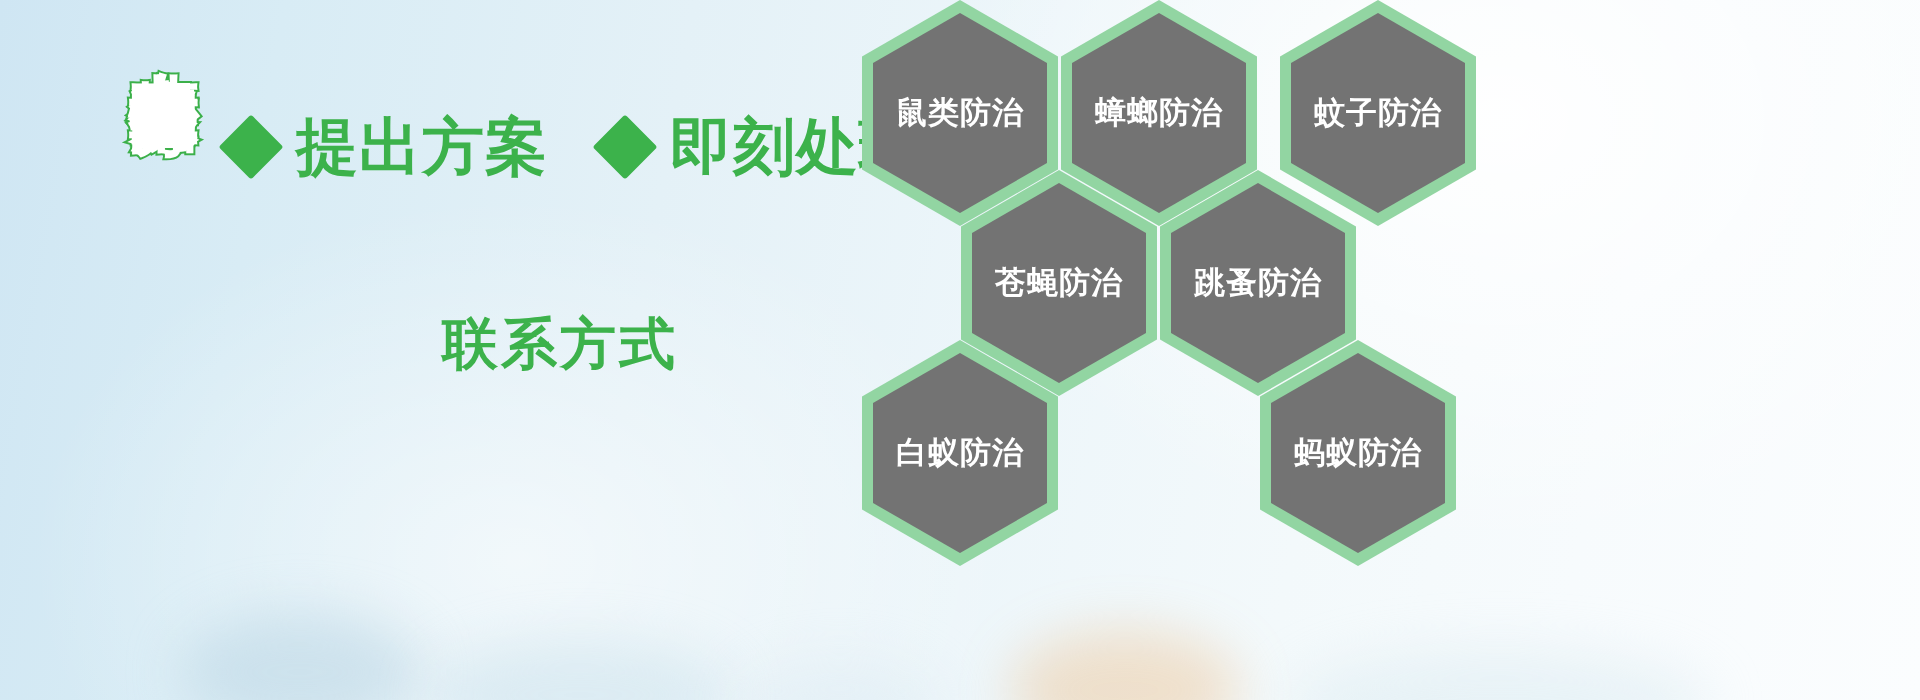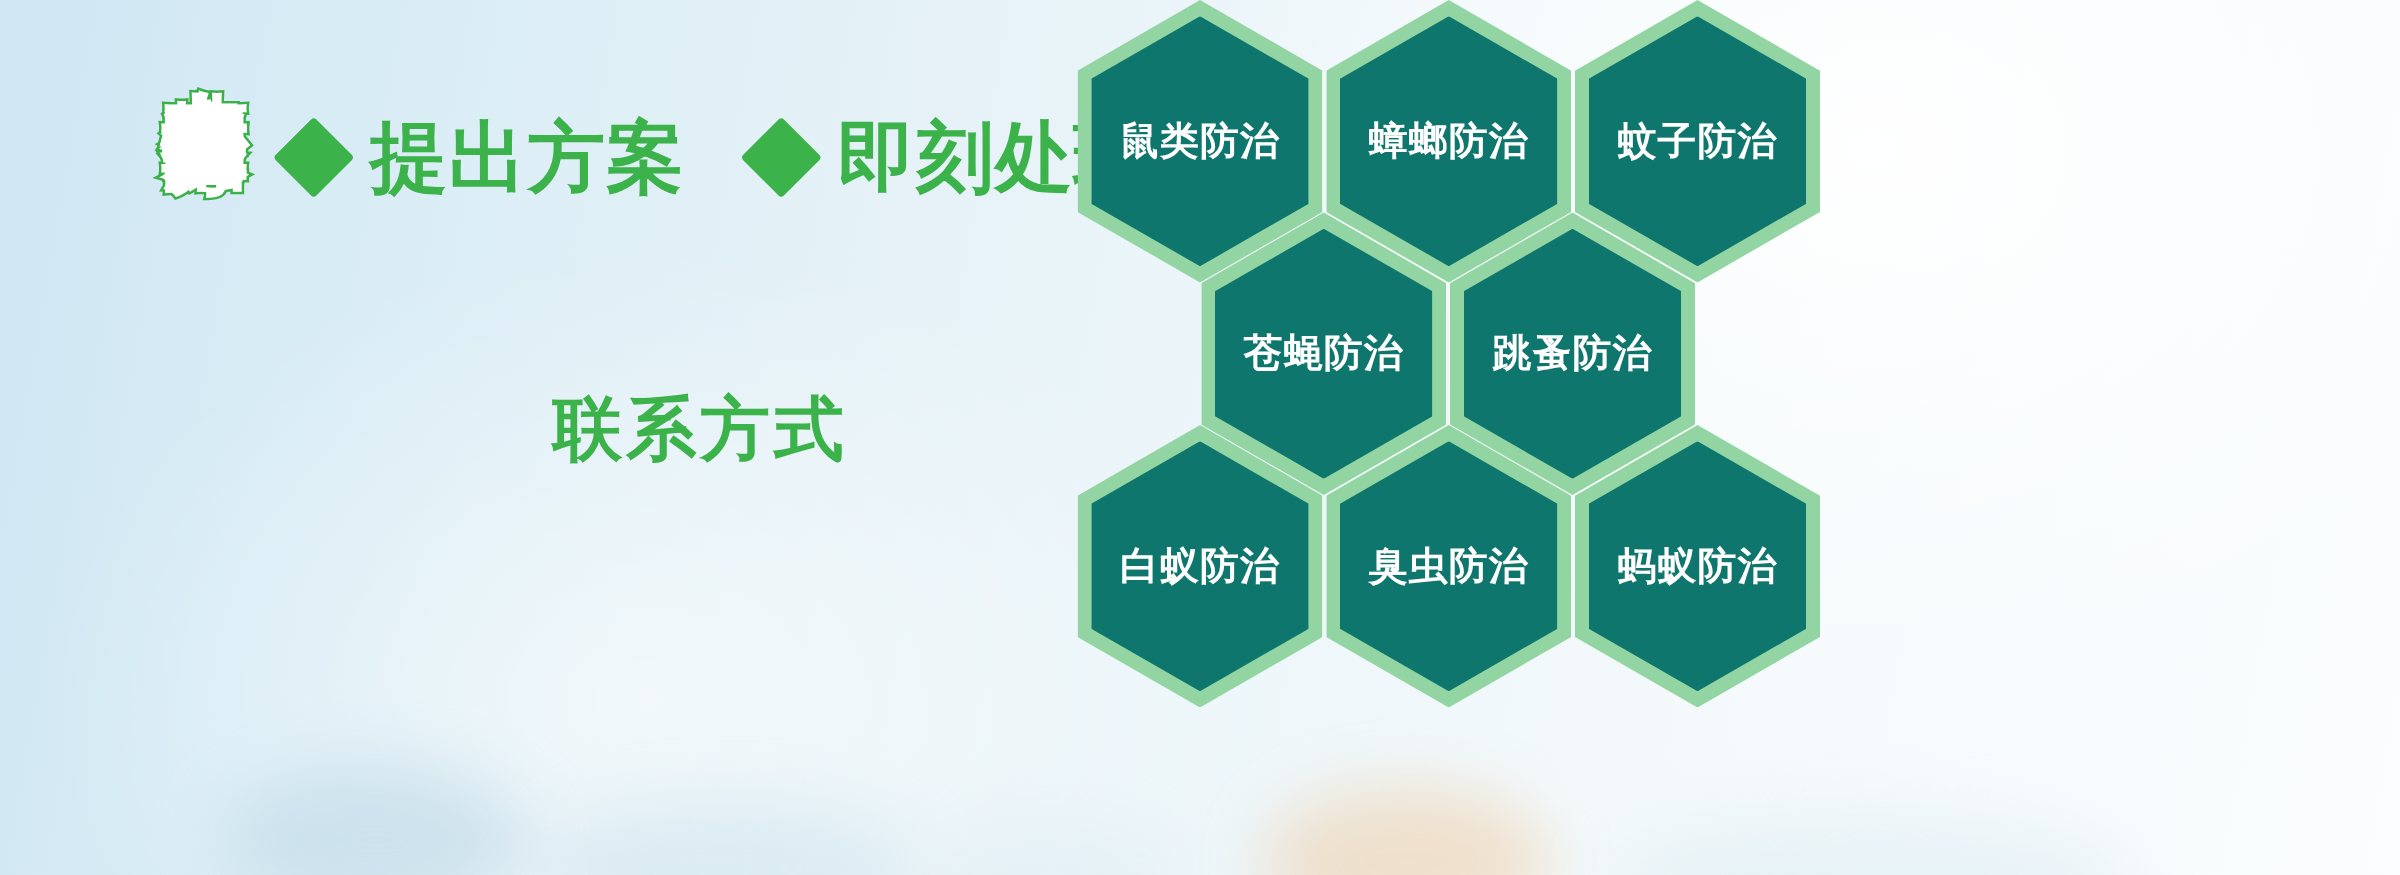--- a/index.html
+++ b/index.html
@@ -30,21 +30,21 @@
     font-size:70px;line-height:1.01;font-weight:bold;letter-spacing:2px;
     color:#ffffff;
     -webkit-text-stroke:4px #3cb04a;
     paint-order:stroke fill;
     text-shadow:0 0 1px #3cb04a;
     white-space:nowrap;
   }
 
   
   #bullets{position:absolute;left:228px;top:74px;width:640px;}
-  .bullet-row{display:flex;align-items:center;height:104px;gap:28px;}
+  .bullet-row{display:flex;align-items:flex-end;height:104px;gap:28px;}
   .bullet-item{display:flex;align-items:center;}
   .bullet-item + .bullet-item{margin-left:26px;}
   .diamond{
     width:46px;height:46px;background:#3cb24b;
     transform:rotate(45deg);border-radius:3px;flex:0 0 auto;
   }
   .bullet-text{
     margin-left:22px;font-size:62px;line-height:1;font-weight:bold;
     color:#3cb24b;white-space:nowrap;letter-spacing:1px;
   }
@@ -66,21 +66,21 @@
     position:absolute;width:196px;height:226px;
     -webkit-clip-path:polygon(50% 0%,100% 25%,100% 75%,50% 100%,0% 75%,0% 25%);
     clip-path:polygon(50% 0%,100% 25%,100% 75%,50% 100%,0% 75%,0% 25%);
     background:#92d5a2;
     display:flex;align-items:center;justify-content:center;
   }
   .hex-inner{
     width:174px;height:200px;
     -webkit-clip-path:polygon(50% 0%,100% 25%,100% 75%,50% 100%,0% 75%,0% 25%);
     clip-path:polygon(50% 0%,100% 25%,100% 75%,50% 100%,0% 75%,0% 25%);
-    background:#0f766e;
+    background:#737373;
     display:flex;align-items:center;justify-content:center;
   }
   .hex-label{
     color:#ffffff;font-size:31px;font-weight:bold;letter-spacing:1px;
     white-space:nowrap;text-align:center;
   }
 </style>
 </head>
 <body>
 
@@ -116,21 +116,21 @@
     <div class="hex" style="left:6px;  top:6px;">
       <div class="hex-inner">
         <span class="hex-label">鼠类防治</span>
       </div>
     </div>
     <div class="hex" style="left:205px;top:6px;">
       <div class="hex-inner">
         <span class="hex-label">蟑螂防治</span>
       </div>
     </div>
-    <div class="hex" style="left:404px;top:6px;">
+    <div class="hex" style="left:424px;top:6px;">
       <div class="hex-inner">
         <span class="hex-label">蚊子防治</span>
       </div>
     </div>
 
     <div class="hex" style="left:105px;top:176px;">
       <div class="hex-inner">
         <span class="hex-label">苍蝇防治</span>
       </div>
     </div>
@@ -138,25 +138,20 @@
       <div class="hex-inner">
         <span class="hex-label">白蚁防治</span>
       </div>
     </div>
 
     <div class="hex" style="left:304px;top:176px;">
       <div class="hex-inner">
         <span class="hex-label">跳蚤防治</span>
       </div>
     </div>
-    <div class="hex" style="left:205px;top:346px;">
-      <div class="hex-inner">
-        <span class="hex-label">臭虫防治</span>
-      </div>
-    </div>
     <div class="hex" style="left:404px;top:346px;">
       <div class="hex-inner">
         <span class="hex-label">蚂蚁防治</span>
       </div>
     </div>
 
   </div>
 </div>
 
 </body></html>

